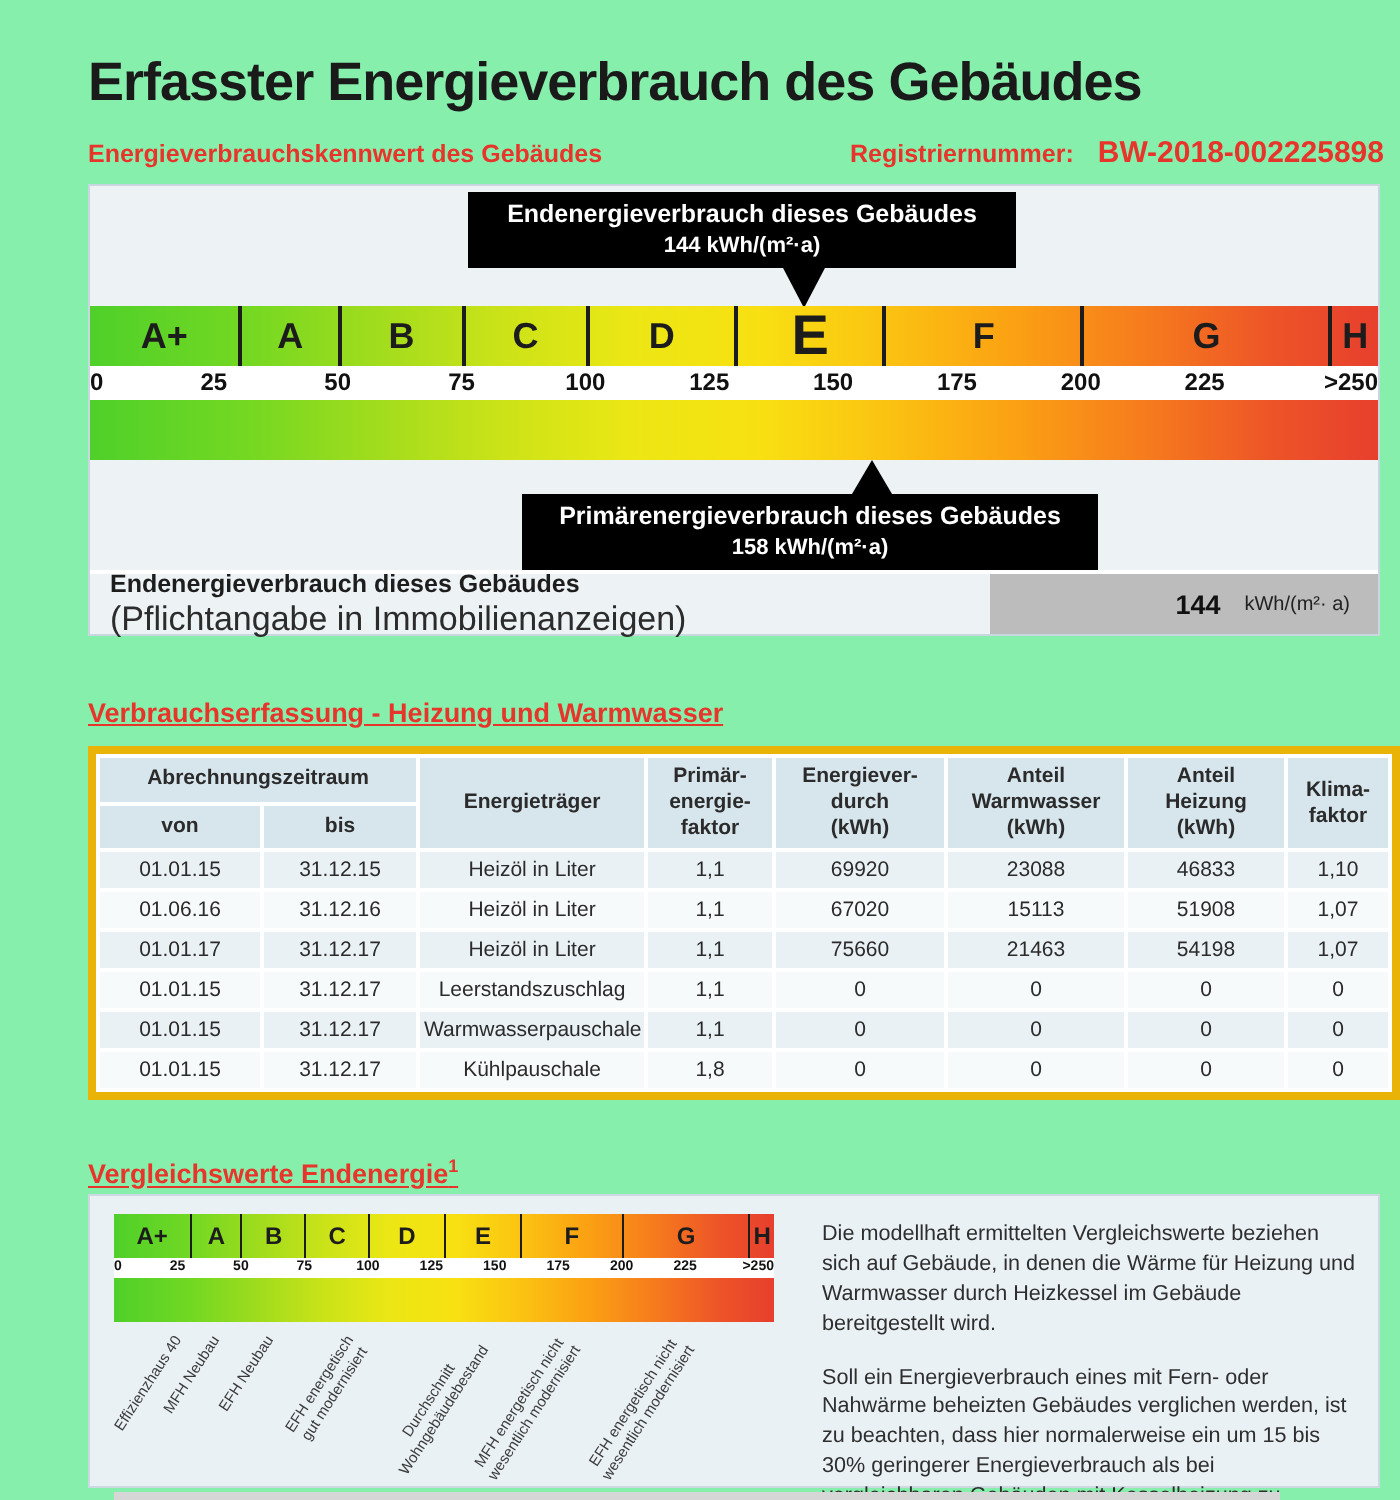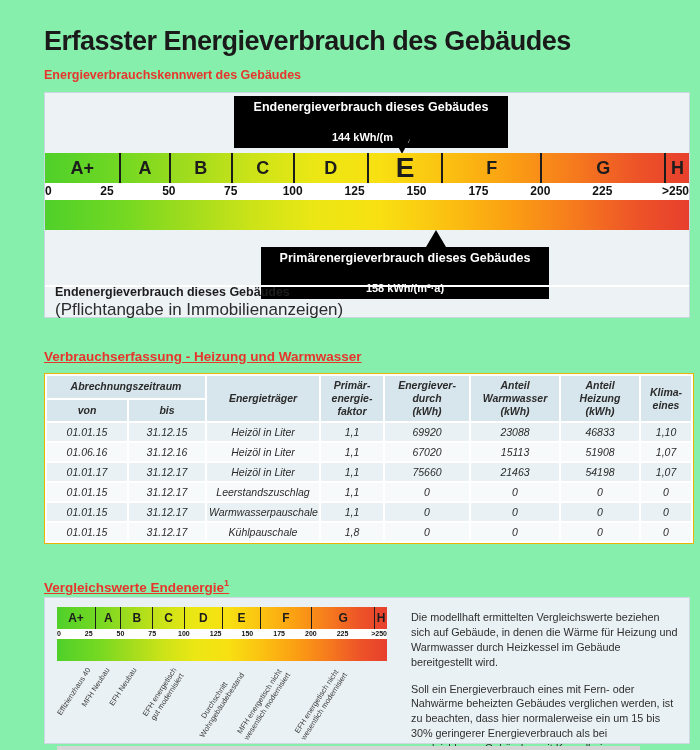--- a/index.html
+++ b/index.html
@@ -21,21 +21,21 @@
   .reg-label{color:var(--red);font-weight:bold;font-size:12.5px;}
   .reg-value{color:var(--red);font-weight:bold;font-size:15px;margin-left:12px;}
 
   
   .scale-panel{position:absolute;left:44px;top:92px;width:646px;height:226px;
                background:var(--panel-bg);border:1px solid var(--panel-border);}
   .callout{position:absolute;background:#000;color:#fff;text-align:center;padding:4px 6px 5px;}
   .co-top{left:189px;top:3px;width:274px;}
   .co-bottom{left:216px;top:154px;width:288px;}
   .co-title{font-weight:bold;font-size:12.5px;line-height:1.25;}
-  .co-value{font-weight:bold;font-size:11px;margin-top:15px;}
+  .co-value{font-weight:bold;font-size:11px;margin-top:1px;}
   .arrow{position:absolute;width:0;height:0;transform:translateX(-50%);}
   .arrow.down{top:40px;border-left:11px solid transparent;border-right:11px solid transparent;
               border-top:21px solid #000;}
   .arrow.up{top:137px;border-left:10px solid transparent;border-right:10px solid transparent;
             border-bottom:17px solid #000;}
   .band{position:absolute;left:0;top:60px;width:100%;height:30px;background:var(--grad);}
   .seg{position:absolute;top:0;height:100%;display:flex;align-items:center;justify-content:center;}
   .seg-b{border-left:2px solid #1c1c1c;}
   .seg span{font-size:18px;font-weight:bold;color:#1c1c1c;}
   .seg span.cur{font-size:28px;font-weight:800;}
@@ -53,21 +53,21 @@
   .sum-val{font-weight:bold;font-size:13.5px;color:#111;}
   .sum-unit{font-size:10px;color:#222;}
 
   
   .red-h{position:absolute;left:44px;margin:0;color:var(--red);font-size:13.5px;font-weight:bold;text-decoration:underline;}
   .t-title{top:349px;}
   .c-title{top:578px;text-align:center;}
   .c-title sup{font-size:9px;}
   .vtable{position:absolute;left:44px;top:373px;width:648px;table-layout:fixed;
           border-collapse:separate;border-spacing:2px;background:#fff;
-          border:1px solid #eab308;font-size:10.5px;color:#2b2b2b;font-style:italic;}
+          border:4px solid #eab308;font-size:10.5px;color:#2b2b2b;}
   .vtable th{background:#d7e5ec;font-weight:bold;font-size:10.5px;line-height:1.25;
              padding:3px 2px;text-align:center;vertical-align:middle;}
   .vtable th.pre{white-space:pre-line;}
   .vtable td{padding:3px 2px;text-align:center;height:17px;vertical-align:middle;}
   .vtable tbody tr:nth-child(odd) td{background:#e9f1f4;}
   .vtable tbody tr:nth-child(even) td{background:#f7fafb;}
 
   
   .cmp-panel{position:absolute;left:44px;top:597px;width:646px;height:147px;
              background:#eaf1f4;border:1px solid #cdd9e0;}
@@ -90,20 +90,23 @@
 </style>
 </head>
 <body>
 
 <div class="page">
 
   <h1 class="page-title">Erfasster Energieverbrauch des Gebäudes</h1>
 
   <div class="headrow">
     <div class="red-label">Energieverbrauchskennwert des Gebäudes</div>
+    <div>
+      <span class="reg-label">Registriernummer:</span><span class="reg-value">BW-2018-002225898</span>
+    </div>
   </div>
 
   <div class="scale-panel">
     <div class="callout co-top">
       <div class="co-title">Endenergieverbrauch dieses Gebäudes</div>
       <div class="co-value">144 kWh/(m²·a)</div>
     </div>
     <div class="arrow down" id="arrow-end" style="left: 55.3846%;"></div>
 
     <div class="band" id="main-band">
@@ -153,20 +156,24 @@
     <div class="arrow up" id="arrow-pri" style="left: 60.7692%;"></div>
     <div class="callout co-bottom">
       <div class="co-title">Primärenergieverbrauch dieses Gebäudes</div>
       <div class="co-value">158 kWh/(m²·a)</div>
     </div>
 
     <div class="summary">
       <div class="sum-text">
         <div class="sum-title">Endenergieverbrauch dieses Gebäudes</div>
         <div class="sum-sub">(Pflichtangabe in Immobilienanzeigen)</div>
+      </div>
+      <div class="sum-box">
+        <span class="sum-val">144</span>
+        <span class="sum-unit">kWh/(m²· a)</span>
       </div>
     </div>
   </div>
 
   <h2 class="red-h t-title">Verbrauchserfassung - Heizung und Warmwasser</h2>
 
   <table class="vtable">
     <colgroup>
       <col style="width:80px">
         <col style="width:76px">
@@ -187,21 +194,21 @@
         <th rowspan="2" class="pre">Energiever-
 durch
 (kWh)</th>
         <th rowspan="2" class="pre">Anteil
 Warmwasser
 (kWh)</th>
         <th rowspan="2" class="pre">Anteil
 Heizung
 (kWh)</th>
         <th rowspan="2" class="pre">Klima-
-eines</th>
+faktor</th>
       </tr>
       <tr>
         <th>von</th>
         <th>bis</th>
       </tr>
     </thead>
     <tbody id="tbody">
         <tr>
           <td>01.01.15</td>
           <td>31.12.15</td>

